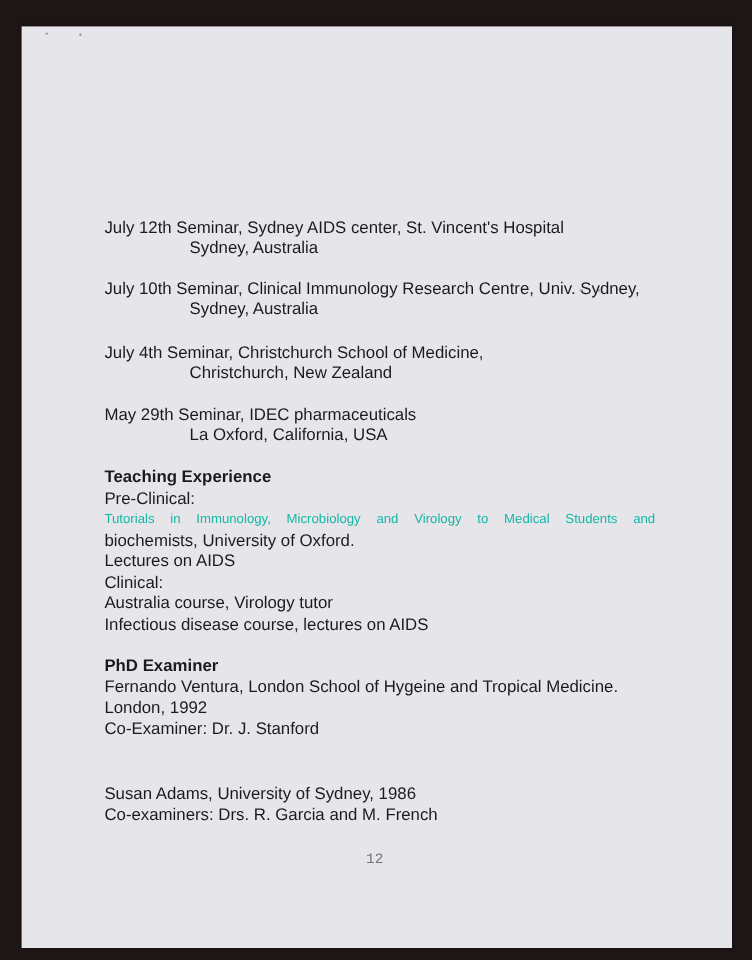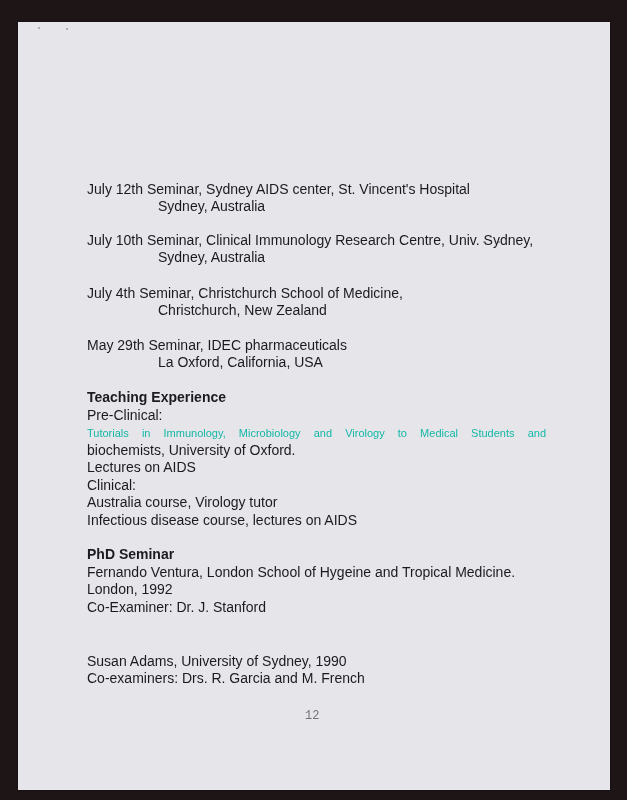--- a/index.html
+++ b/index.html
@@ -84,21 +84,21 @@
 
 <div class="text left bold" style="top:389px;">Teaching Experience</div>
 <div class="text left" style="top:407px;">Pre-Clinical:</div>
 <div class="justify" style="top:425px;">Tutorials in Immunology, Microbiology and Virology to Medical Students and</div>
 <div class="text left" style="top:442px;">biochemists, University of Oxford.</div>
 <div class="text left" style="top:459px;">Lectures on AIDS</div>
 <div class="text left" style="top:477px;">Clinical:</div>
 <div class="text left" style="top:494px;">Australia course, Virology tutor</div>
 <div class="text left" style="top:512px;">Infectious disease course, lectures on AIDS</div>
 
-<div class="text left bold" style="top:546px;">PhD Seminar</div>
+<div class="text left bold" style="top:546px;">PhD Examiner</div>
 <div class="text left" style="top:564px;">Fernando Ventura, London School of Hygeine and Tropical Medicine.</div>
 <div class="text left" style="top:581px;">London, 1992</div>
 <div class="text left" style="top:599px;">Co-Examiner: Dr. J. Stanford</div>
 
-<div class="text left" style="top:653px;">Susan Adams, University of Sydney, 1990</div>
+<div class="text left" style="top:653px;">Susan Adams, University of Sydney, 1986</div>
 <div class="text left" style="top:670px;">Co-examiners: Drs. R. Garcia and M. French</div>
 
 <div class="pagenum">12</div>
 
 </body></html>

